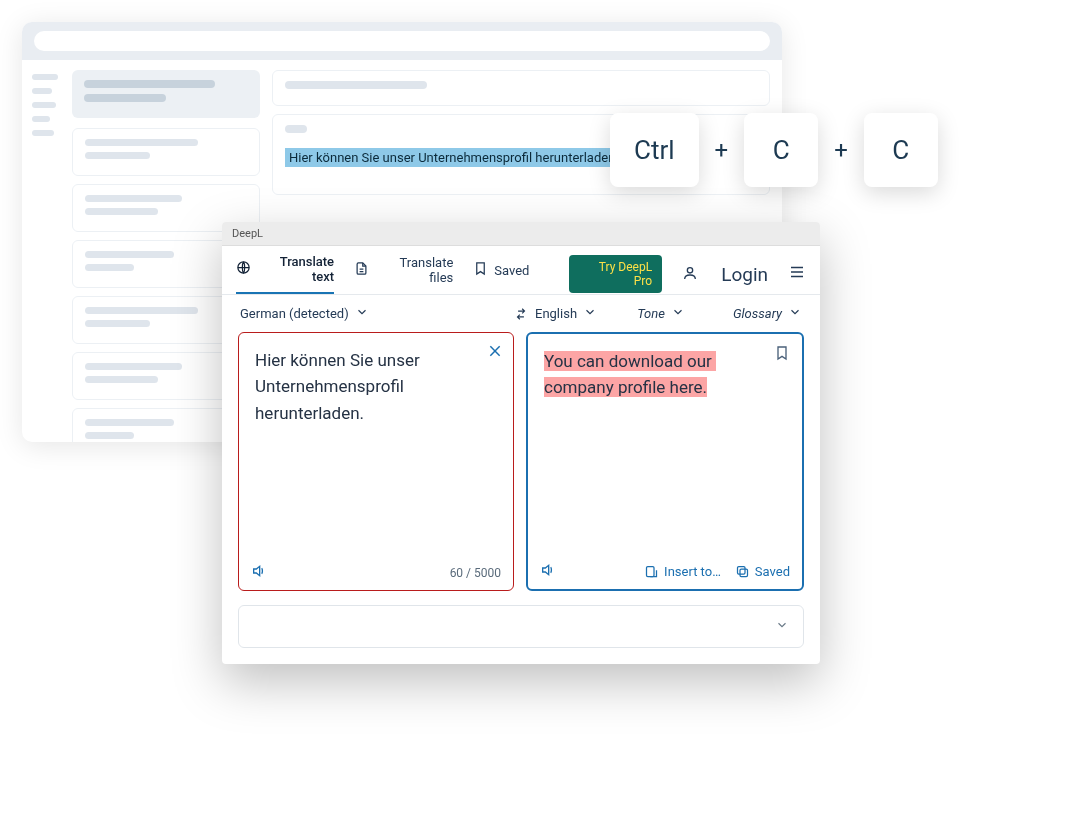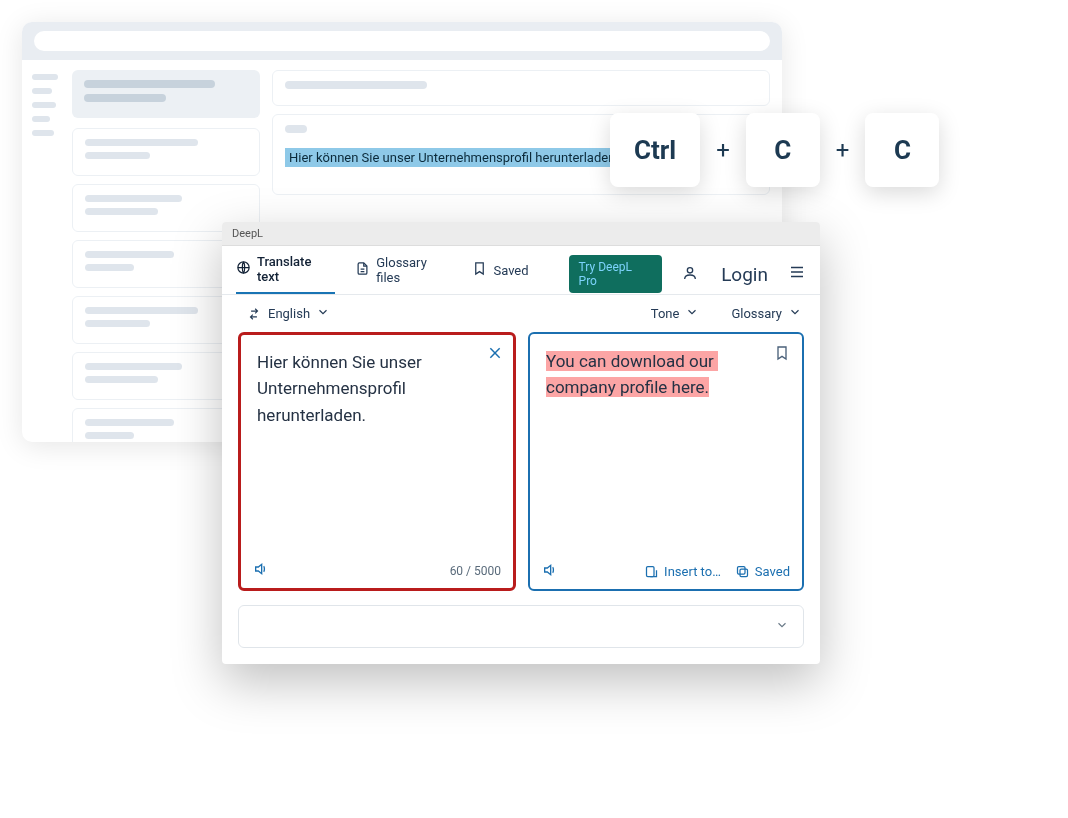--- a/index.html
+++ b/index.html
@@ -23,52 +23,52 @@
   .bg-item { background:#fff; border:1px solid #ecf0f4; border-radius:6px; padding:10px 12px; margin-bottom:8px; }
   .bg-item .bl { height:7px; background:#dfe5ec; border-radius:4px; margin-bottom:6px; }
   .bg-main { flex:1; padding: 10px 12px 0 6px; }
   .bg-row { background:#fff; border:1px solid #ecf0f4; border-radius:6px; padding:10px 12px; margin-bottom:8px; }
   .bg-row.tall { padding-bottom: 28px; }
   .bg-row .bl { height:8px; background:#dfe5ec; border-radius:4px; margin-bottom:6px; }
   .hl-text { background:#8ec9e8; color:#0b2a3a; font-size:13px; padding:2px 4px; display:inline; }
 
   
   .key-row { position:absolute; top:113px; left:610px; display:flex; align-items:center; gap:16px; }
-  .key { min-width:74px; height:74px; background:#fff; border-radius:8px; box-shadow:0 6px 22px rgba(0,0,0,0.15); display:flex; align-items:center; justify-content:center; font-size:26px; color:#1d3a52; padding:0 24px;font-weight:bold; }
+  .key { min-width:74px; height:74px; background:#fff; border-radius:8px; box-shadow:0 6px 22px rgba(0,0,0,0.15); display:flex; align-items:center; justify-content:center; font-size:26px; color:#1d3a52; padding:0 24px; }
   .plus { font-size:24px; color:#1d3a52; }
 
   
   .deepl {
     position:absolute; top:222px; left:222px; width:598px; height:442px;
     background:#fff; border-radius:4px; box-shadow:0 18px 50px rgba(0,0,0,0.25);
     display:flex; flex-direction:column; overflow:hidden;
   }
   .titlebar { height:24px; background:#ececec; font-size:11px; color:#555; display:flex; align-items:center; padding:0 10px; border-bottom:1px solid #ddd; }
-  .tabs { display:flex; align-items:center; padding: 8px 14px 0; gap:20px; border-bottom:1px solid #e5e9ed; }
+  .tabs { display:flex; align-items:center; padding: 8px 14px 0; gap:20px; border-bottom:1px solid #e5e9ed;text-align:right; }
   .tab { display:flex; align-items:center; gap:6px; font-size:13px; color:#253b56; padding-bottom:8px; cursor:pointer; }
   .tab.active { border-bottom:2px solid #1974b4; color:#132236; font-weight:500; }
   .tab svg { width:15px; height:15px; }
   .tabs .spacer { flex:1; }
-  .try-pro { background:#0f6e5e; color:#7dd3fc; font-size:12px; padding:5px 10px; border-radius:4px; cursor:pointer; }
+  .try-pro { background:#0f6e5e; color:#fde047; font-size:12px; padding:5px 10px; border-radius:4px; cursor:pointer; }
   .login { display:flex; align-items:center; gap:23px; font-size:19px; color:#253b56; cursor:pointer; }
   .login svg { width:16px; height:16px; }
   .menu-btn svg { width:18px; height:18px; color:#253b56; }
 
   .langbar { display:flex; align-items:center; padding:10px 18px 10px; font-size:13px; color:#253b56; }
   .langbar .half { flex:1; display:flex; align-items:center; }
   .lang-sel { display:flex; align-items:center; gap:6px; cursor:pointer; }
   .swap { width:28px; display:flex; justify-content:center; cursor:pointer; }
   .swap svg, .chev svg { width:14px; height:14px; }
-  .tg .lang-sel + .lang-sel { margin-left: 10px; }
+  .tg .lang-sel + .lang-sel { margin-left: 26px; }
   .tg { justify-content: space-between; }
   .tg .primary { flex:0; }
-  .tg .opts { display:flex; gap: 22px; }
+  .tg .opts { display:flex; gap: 22px; font-style: italic; }
 
   .panes { display:flex; gap:12px; padding: 0 16px; flex:1; min-height:0; }
-  .pane { flex:1; border:3px solid #b91c1c; border-radius:6px; position:relative; display:flex; flex-direction:column; }
+  .pane { flex:1; border:1px solid #b91c1c; border-radius:6px; position:relative; display:flex; flex-direction:column; }
   .pane.target { border:2px solid #1b6fb0; }
   .pane-text { padding:14px 36px 14px 16px; font-size:17px; color:#253244; line-height:1.55; flex:1; white-space:pre-wrap; }
   .pane.target .pane-text span.hl { background:#fca5a5; }
   .close-x { position:absolute; top:10px; right:10px; cursor:pointer; color:#1b6fb0; }
   .close-x svg { width:16px; height:16px; }
   .bookmark { position:absolute; top:10px; right:12px; cursor:pointer; color:#4a6079; }
   .bookmark svg { width:16px; height:18px; }
   .pane-footer { display:flex; align-items:center; padding:8px 12px; font-size:12px; color:#5a6b7b; gap:14px;justify-content:flex-end; }
   .pane-footer .sp { flex:1; }
   .pf-btn { display:flex; align-items:center; gap:5px; color:#1b6fb0; cursor:pointer; font-size:13px; }
@@ -165,21 +165,21 @@
       <span>Translate text</span>
     </div>
     <div class="tab">
       <span>
         <svg viewBox="0 0 24 24" fill="none" stroke="currentColor" stroke-width="2">
             <path d="M14 3H7a2 2 0 0 0-2 2v14a2 2 0 0 0 2 2h10a2 2 0 0 0 2-2V8z"></path>
             <path d="M14 3v5h5"></path>
             <path d="M9 13h6M9 17h6"></path>
           </svg>
       </span>
-      <span>Glossary files</span>
+      <span>Translate files</span>
     </div>
     <div class="tab">
       <span>
         <svg viewBox="0 0 24 24" fill="none" stroke="currentColor" stroke-width="2">
             <path d="M6 3h12v18l-6-4-6 4z"></path>
           </svg>
       </span>
       <span>Saved</span>
     </div>
     <div class="spacer"></div>
@@ -194,20 +194,28 @@
       <span>Login</span>
     </div>
     <div class="menu-btn">
       <svg viewBox="0 0 24 24" fill="none" stroke="currentColor" stroke-width="2">
           <path d="M4 6h16M4 12h16M4 18h16"></path>
         </svg>
     </div>
   </div>
 
   <div class="langbar">
+    <div class="half">
+      <div class="lang-sel">
+        <span>German (detected)</span>
+        <span class="chev"><svg viewBox="0 0 24 24" fill="none" stroke="currentColor" stroke-width="2">
+              <path d="M6 9l6 6 6-6"></path>
+            </svg></span>
+      </div>
+    </div>
     <div class="swap">
       <svg viewBox="0 0 24 24" fill="none" stroke="currentColor" stroke-width="2">
           <path d="M7 7h11M14 3l4 4-4 4"></path>
           <path d="M17 17H6M10 21l-4-4 4-4"></path>
         </svg>
     </div>
     <div class="half tg">
       <div class="lang-sel primary">
         <span>English</span>
         <span class="chev"><svg viewBox="0 0 24 24" fill="none" stroke="currentColor" stroke-width="2">

